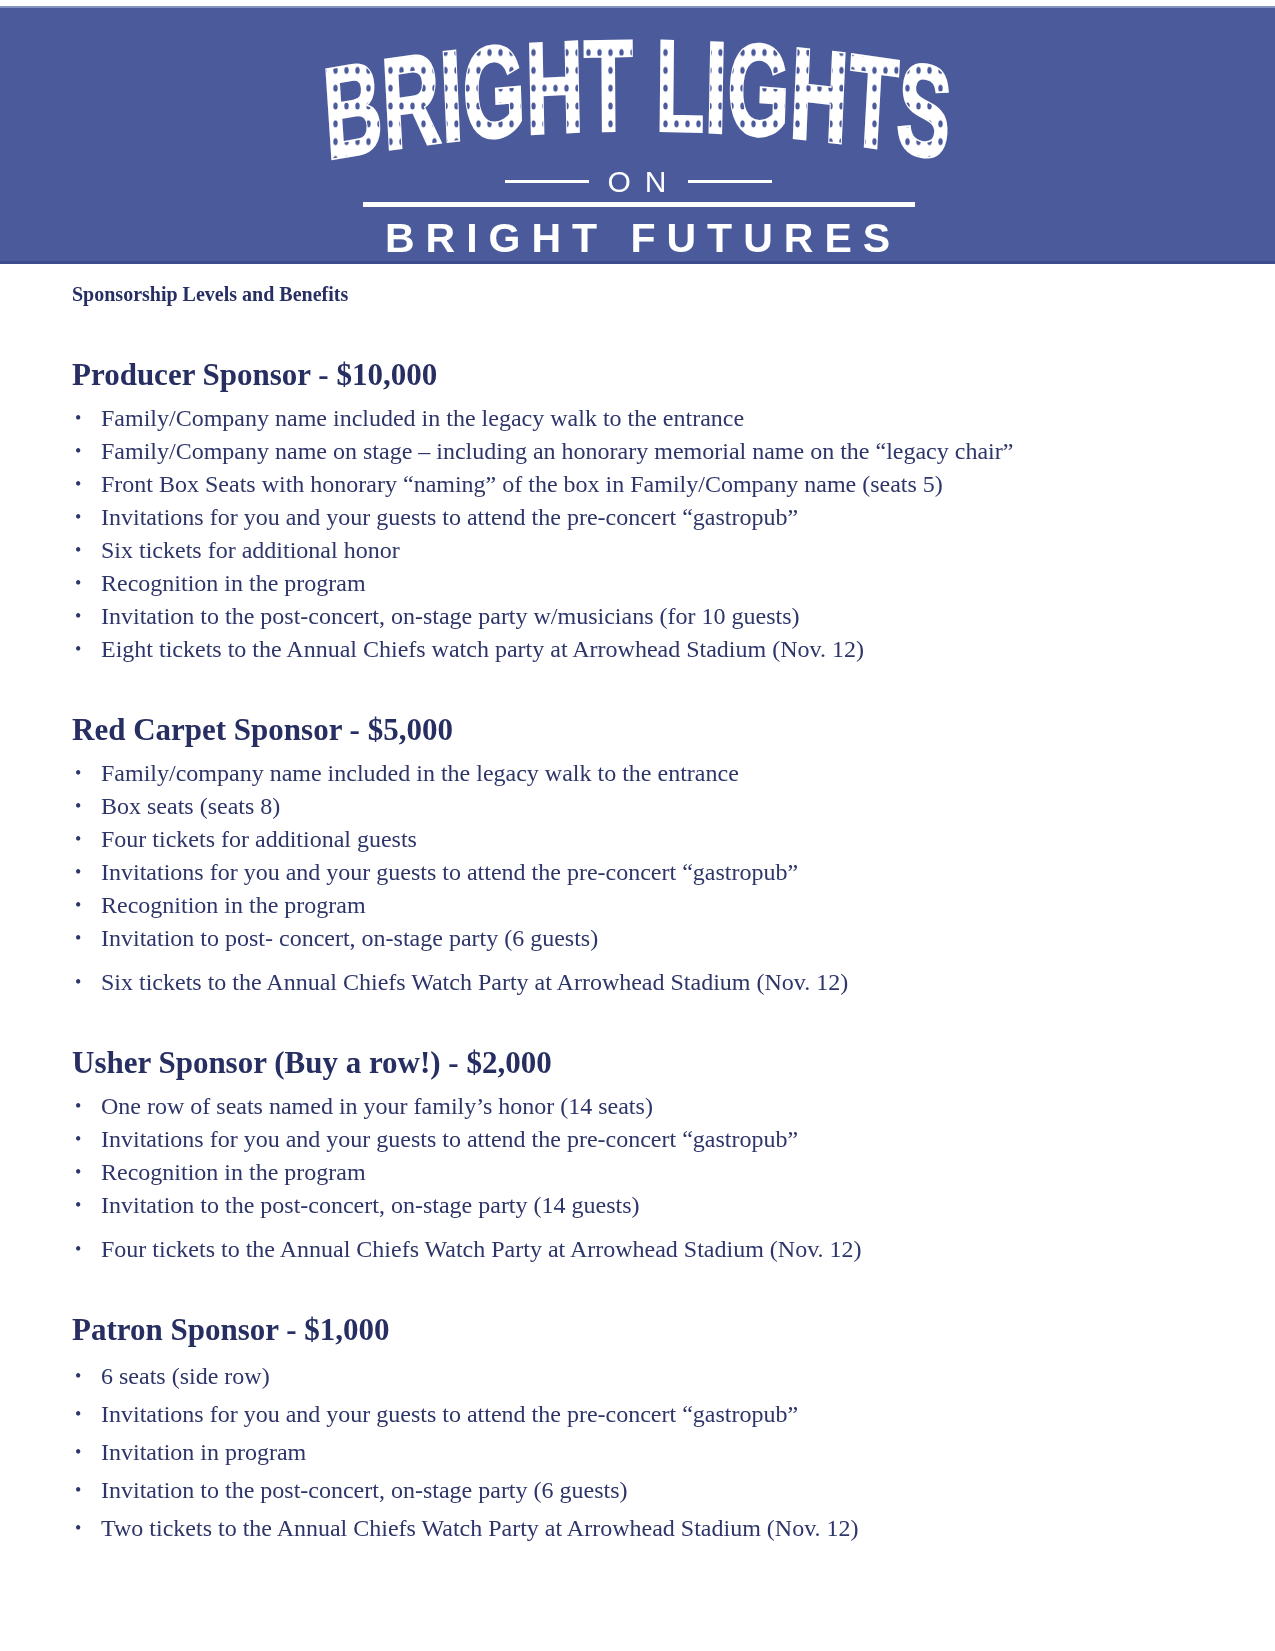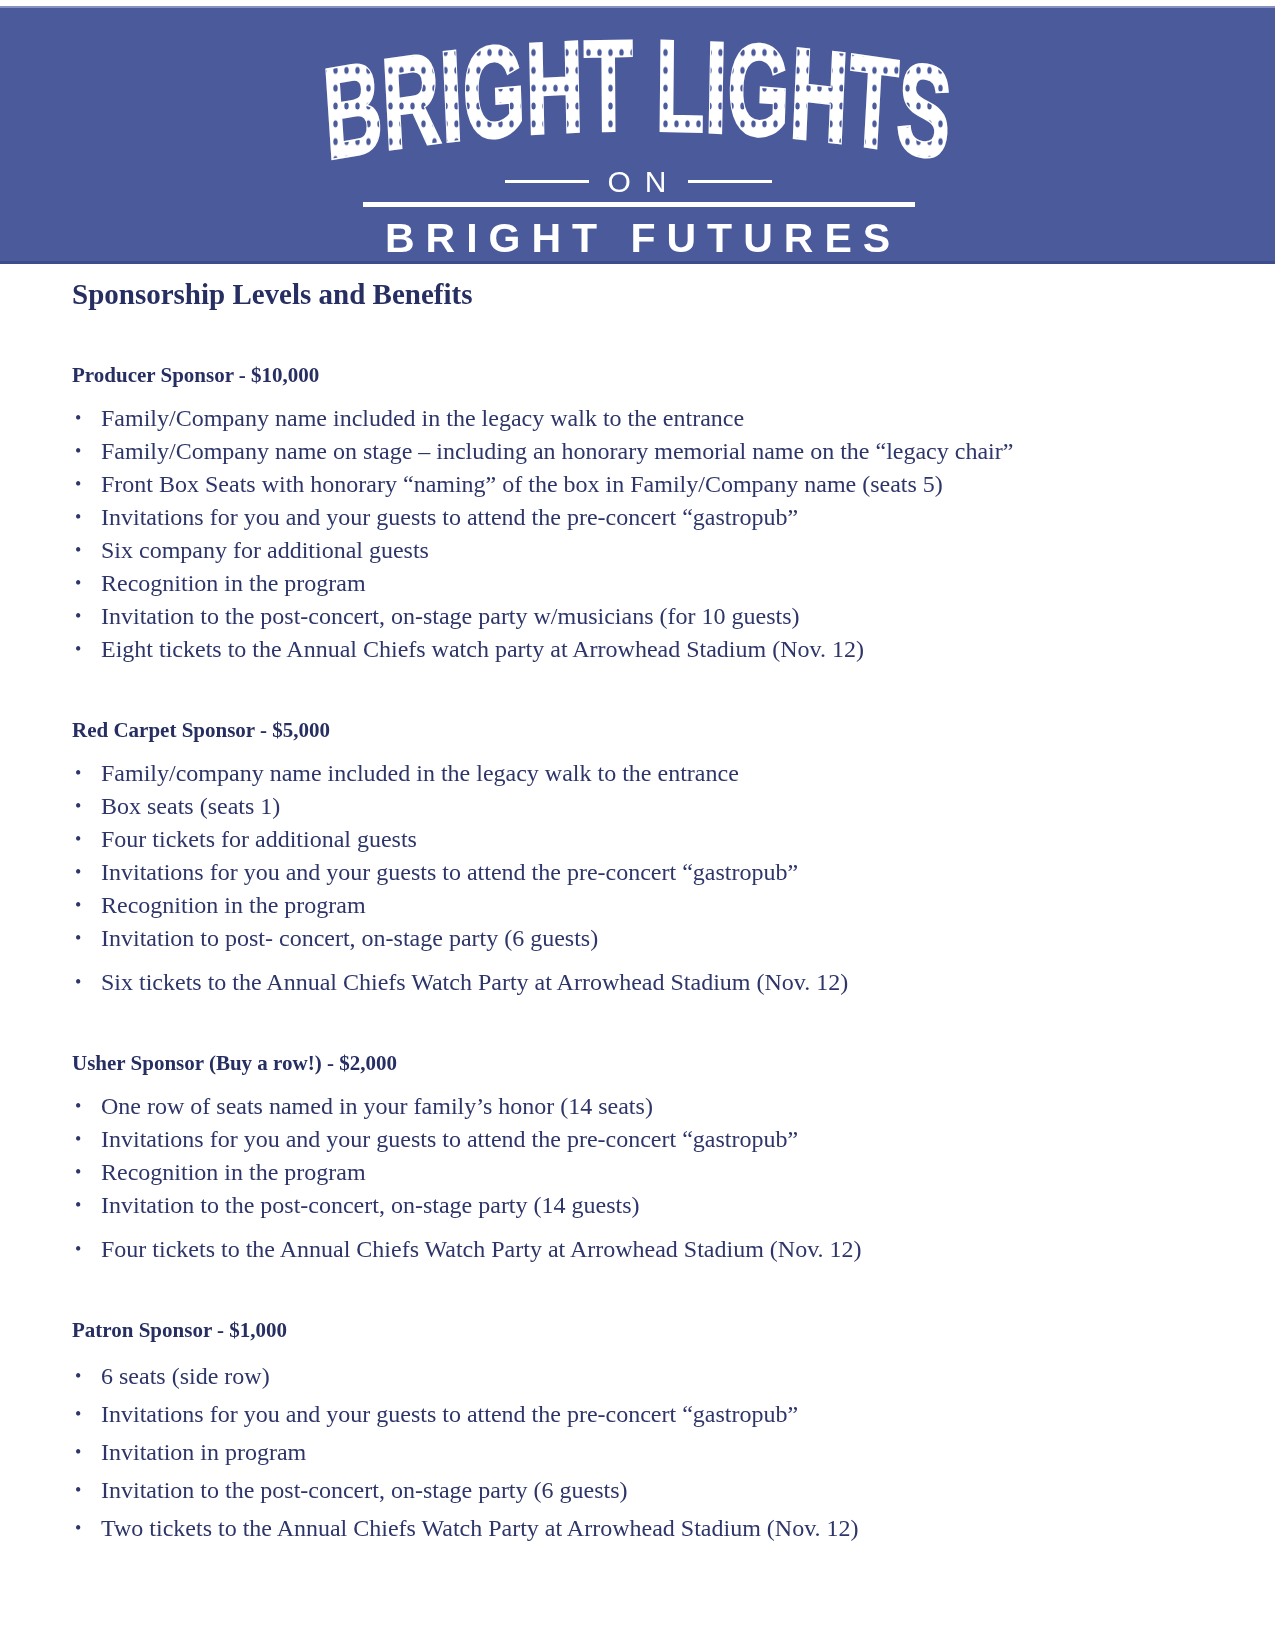--- a/index.html
+++ b/index.html
@@ -25,26 +25,26 @@
     font-family:"Liberation Sans", sans-serif;
     font-size:30px; letter-spacing:14px; fill:#ffffff;
   }
   .subtitle-text {
     font-family:"Liberation Sans", sans-serif;
     font-weight:bold; font-size:41px; letter-spacing:11px; fill:#ffffff;
   }
   
   .content { padding:0 56px 0 72px; color:#2e3569; }
   .page-title {
-    font-size:29px; font-weight:bold; color:#272f62;
+    font-size:20px; font-weight:bold; color:#272f62;
     margin:14px 0 0 0; line-height:33px;
   }
   .section { margin:0; }
   .section-title {
-    font-size:21px; font-weight:bold; color:#272f62;
+    font-size:31px; font-weight:bold; color:#272f62;
     margin:46px 0 9px 0; line-height:36px;
   }
   ul.benefits { list-style:none; margin:0; padding:0; font-size:24px; line-height:33px; }
   ul.benefits.roomy { line-height:38px; }
   li.benefit { white-space:nowrap; }
   li.benefit.gap { margin-top:11px; }
   .dot {
     display:inline-block; width:26px; padding-left:3px;
     font-size:18px; vertical-align:2px; color:#2e3569;
   }
@@ -84,32 +84,32 @@
 
     <h1 class="page-title">Sponsorship Levels and Benefits</h1>
 
     <div class="section">
       <h2 class="section-title">Producer Sponsor - $10,000</h2>
       <ul class="benefits">
         <li class="benefit"><span class="dot">•</span><span>Family/Company name included in the legacy walk to the entrance</span></li>
         <li class="benefit"><span class="dot">•</span><span>Family/Company name on stage – including an honorary memorial name on the “legacy chair”</span></li>
         <li class="benefit"><span class="dot">•</span><span>Front Box Seats with honorary “naming” of the box in Family/Company name (seats 5)</span></li>
         <li class="benefit"><span class="dot">•</span><span>Invitations for you and your guests to attend the pre-concert “gastropub”</span></li>
-        <li class="benefit"><span class="dot">•</span><span>Six company for additional guests</span></li>
+        <li class="benefit"><span class="dot">•</span><span>Six tickets for additional honor</span></li>
         <li class="benefit"><span class="dot">•</span><span>Recognition in the program</span></li>
         <li class="benefit"><span class="dot">•</span><span>Invitation to the post-concert, on-stage party w/musicians (for 10 guests)</span></li>
         <li class="benefit"><span class="dot">•</span><span>Eight tickets to the Annual Chiefs watch party at Arrowhead Stadium (Nov. 12)</span></li>
       </ul>
     </div>
 
     <div class="section">
       <h2 class="section-title">Red Carpet Sponsor - $5,000</h2>
       <ul class="benefits">
         <li class="benefit"><span class="dot">•</span><span>Family/company name included in the legacy walk to the entrance</span></li>
-        <li class="benefit"><span class="dot">•</span><span>Box seats (seats 1)</span></li>
+        <li class="benefit"><span class="dot">•</span><span>Box seats (seats 8)</span></li>
         <li class="benefit"><span class="dot">•</span><span>Four tickets for additional guests</span></li>
         <li class="benefit"><span class="dot">•</span><span>Invitations for you and your guests to attend the pre-concert “gastropub”</span></li>
         <li class="benefit"><span class="dot">•</span><span>Recognition in the program</span></li>
         <li class="benefit"><span class="dot">•</span><span>Invitation to post- concert, on-stage party (6 guests)</span></li>
         <li class="benefit gap"><span class="dot">•</span><span>Six tickets to the Annual Chiefs Watch Party at Arrowhead Stadium (Nov. 12)</span></li>
       </ul>
     </div>
 
     <div class="section">
       <h2 class="section-title">Usher Sponsor (Buy a row!) - $2,000</h2>

